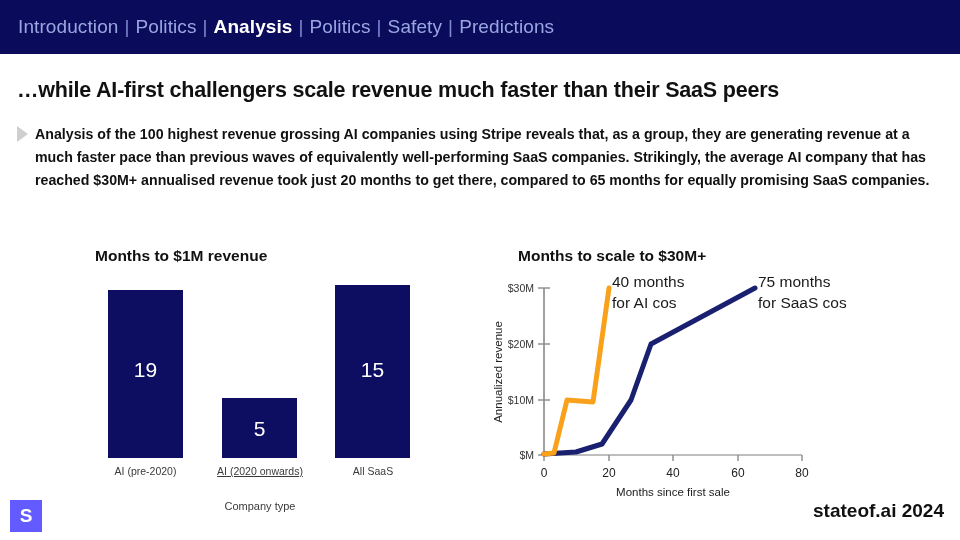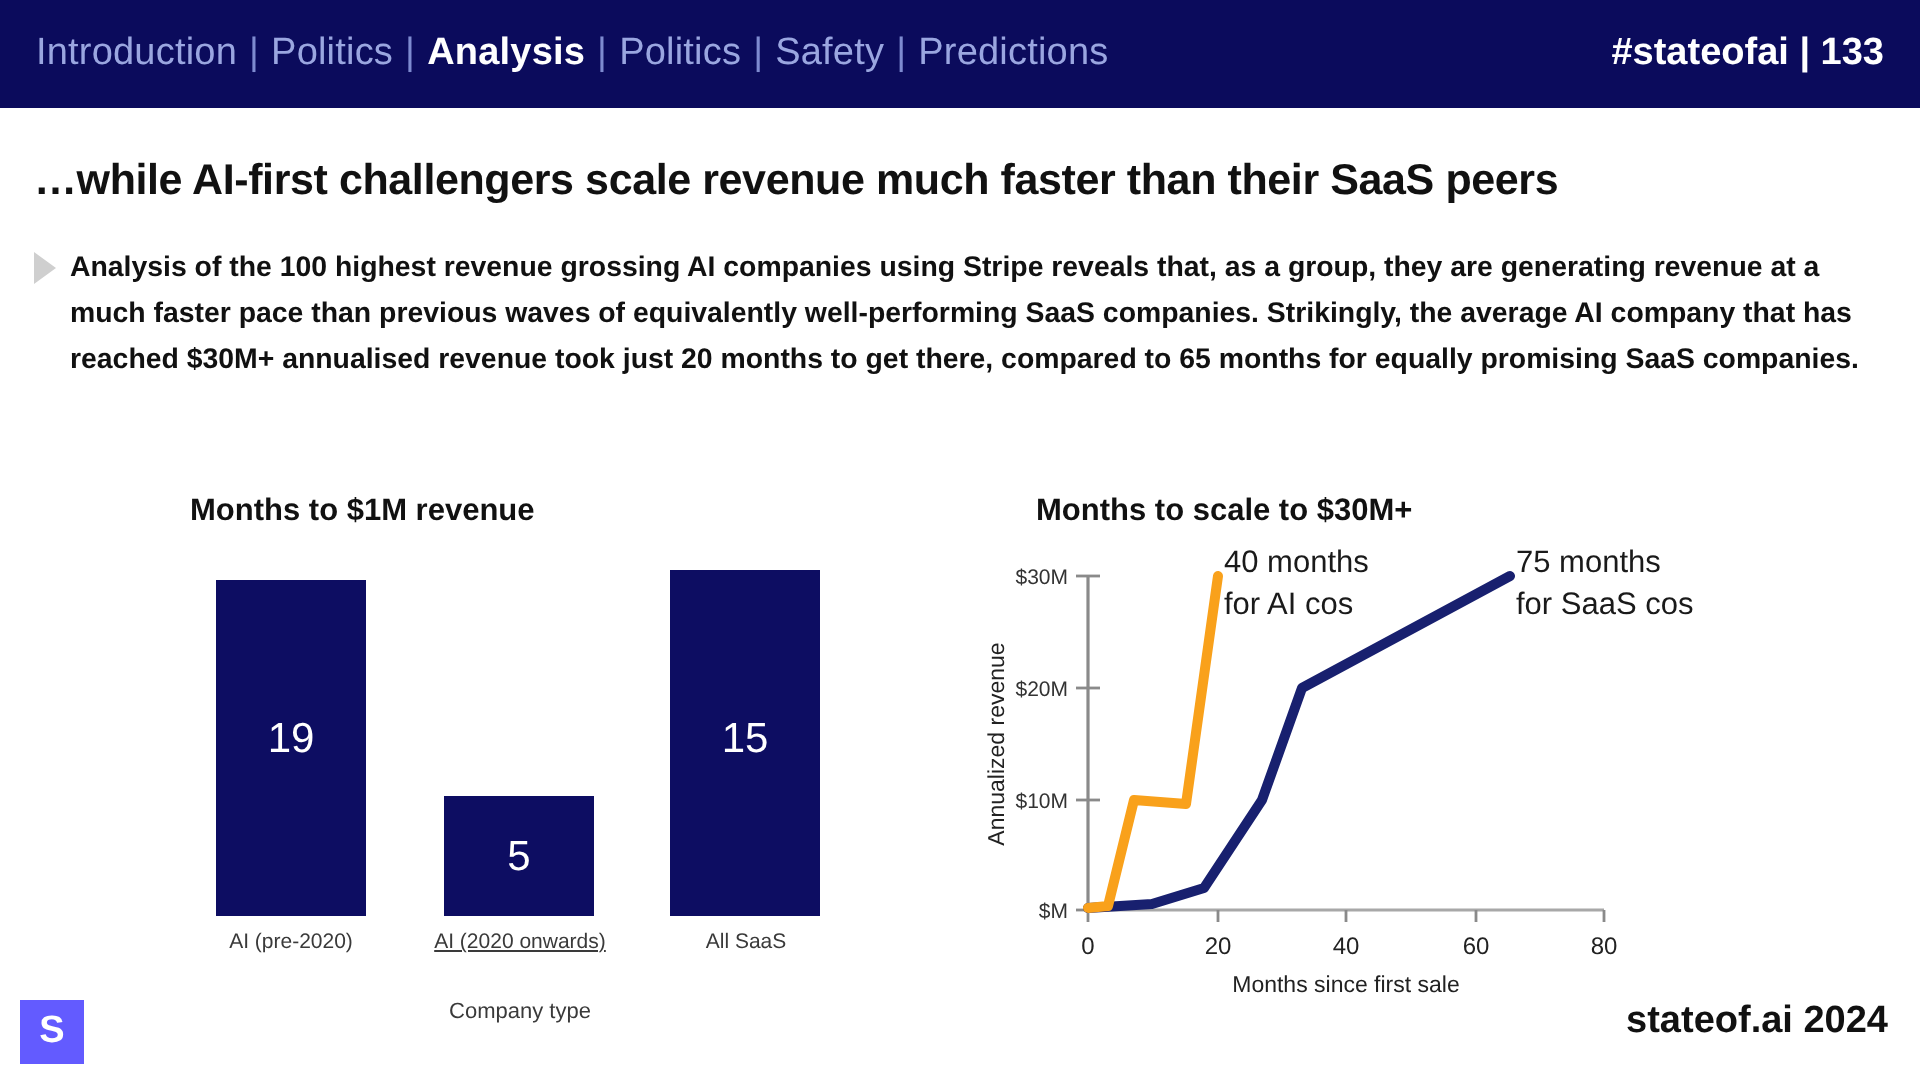--- a/index.html
+++ b/index.html
@@ -139,21 +139,20 @@
       <span class="nav-item">Politics</span>
       <span class="sep">|</span>
       <span class="nav-item active">Analysis</span>
       <span class="sep">|</span>
       <span class="nav-item">Politics</span>
       <span class="sep">|</span>
       <span class="nav-item">Safety</span>
       <span class="sep">|</span>
       <span class="nav-item">Predictions</span>
     </div>
-    <div id="hash">#stateofai | 133</div>
   </div>
 
   <div id="title">…while AI-first challengers scale revenue much faster than their SaaS peers</div>
 
   <div id="body-row">
     <div id="bullet-arrow"></div>
     <div id="body-text">Analysis of the 100 highest revenue grossing AI companies using Stripe reveals that, as a group, they are generating revenue at a much faster pace than previous waves of equivalently well-performing SaaS companies. Strikingly, the average AI company that has reached $30M+ annualised revenue took just 20 months to get there, compared to 65 months for equally promising SaaS companies.</div>
   </div>
 
   <div id="bar-chart">

